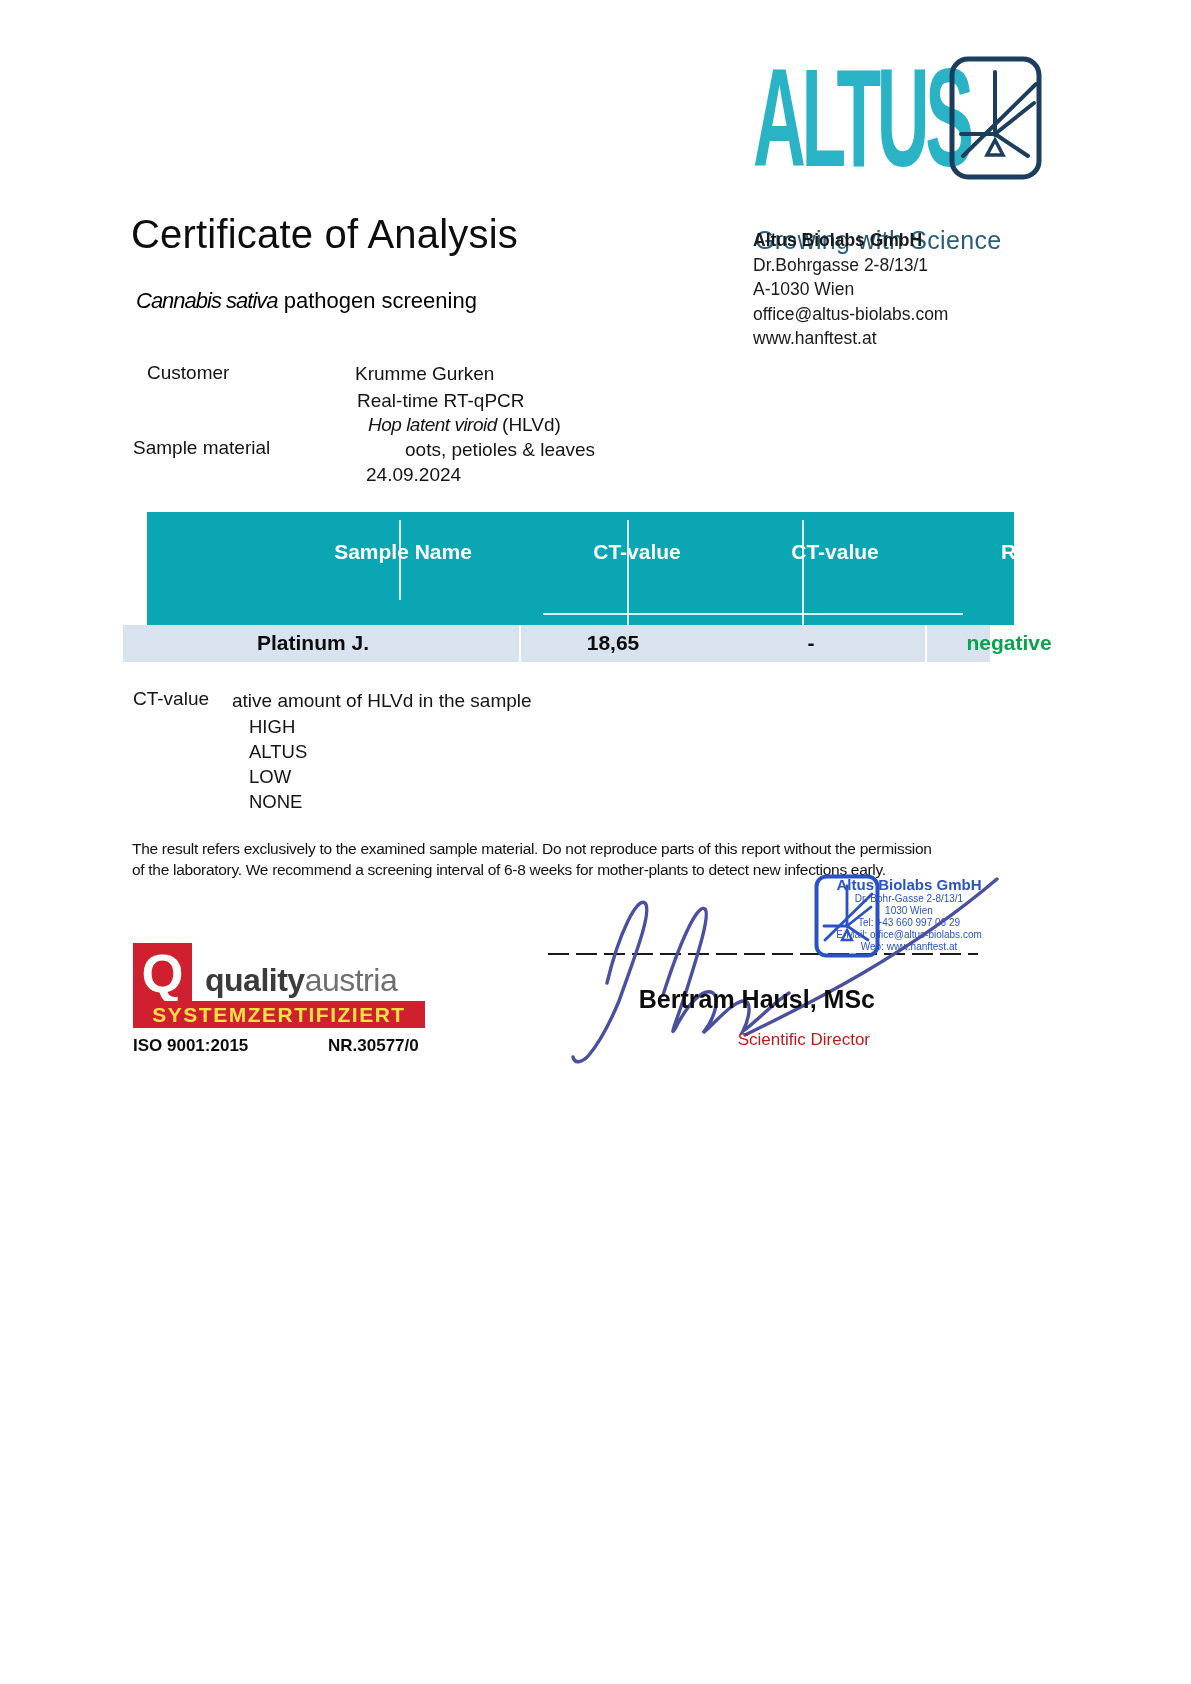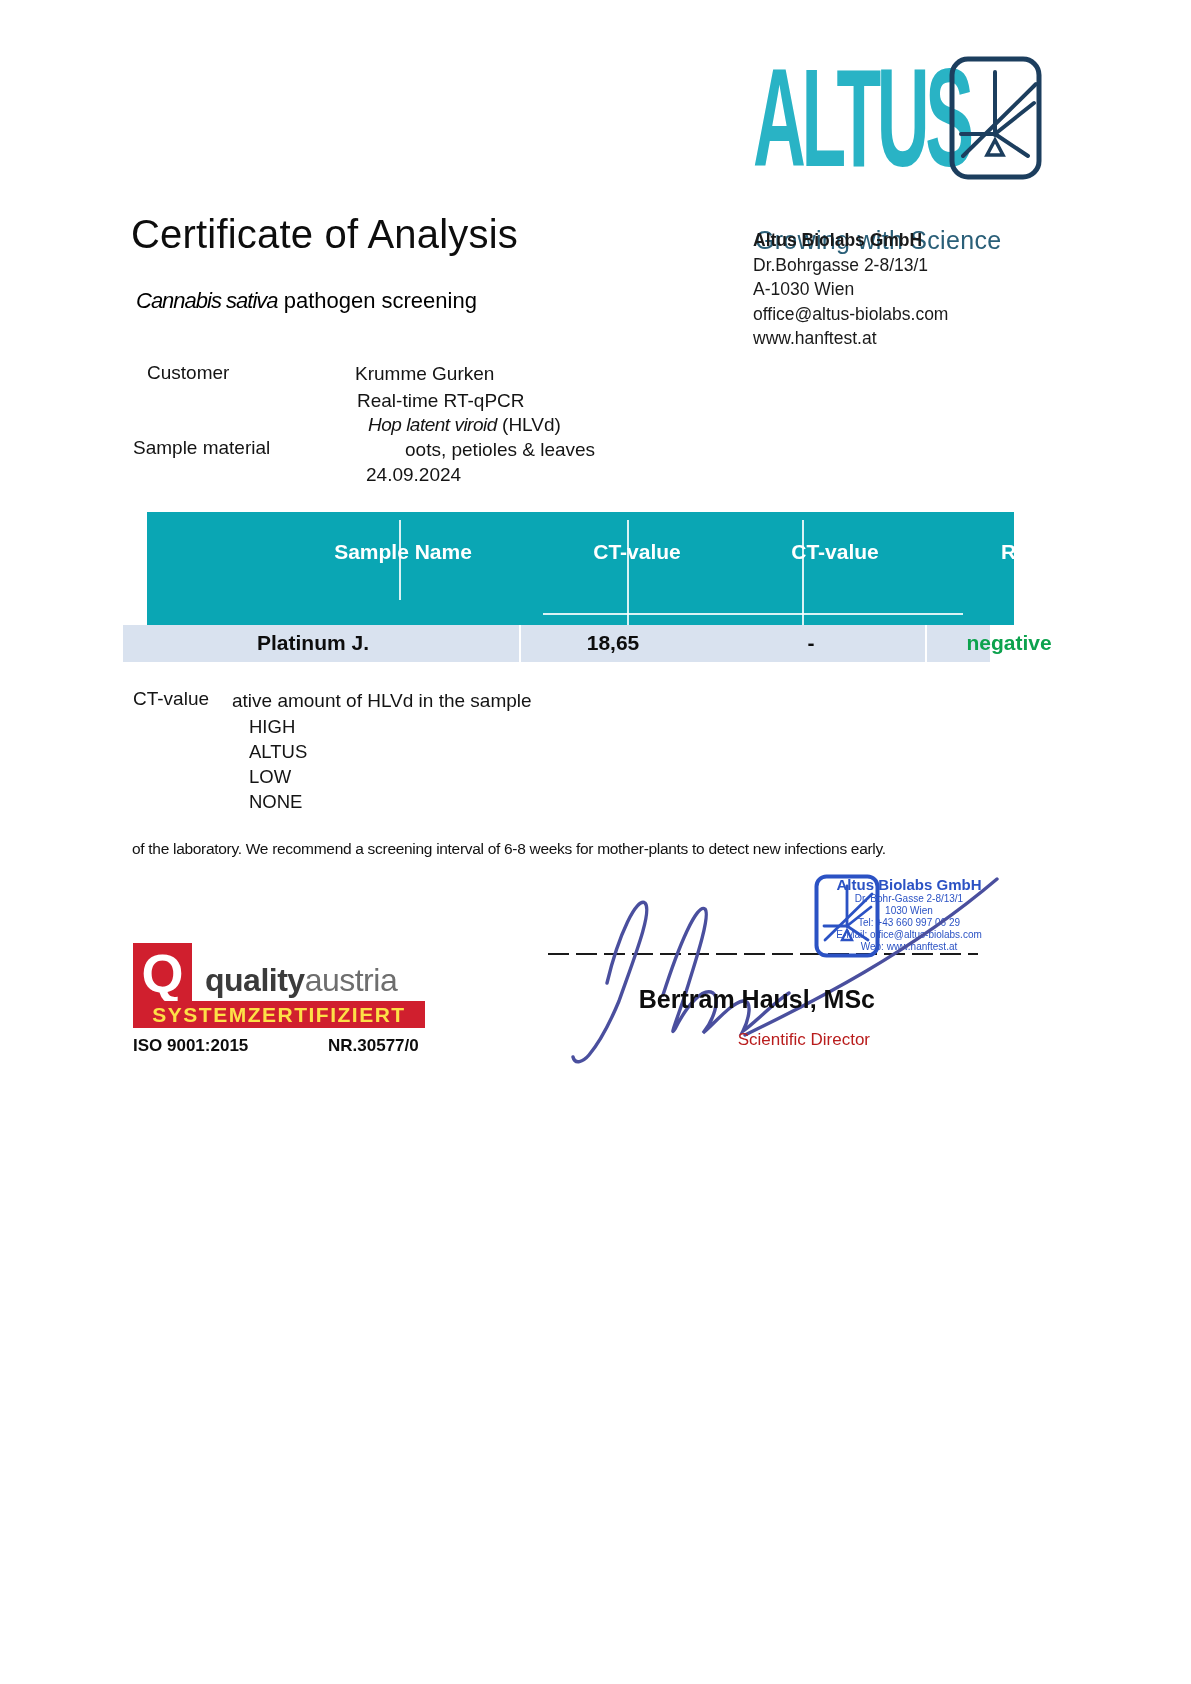--- a/index.html
+++ b/index.html
@@ -186,20 +186,21 @@
   <div class="abs legend-label">CT-value</div>
   <div class="abs legend-desc">ative amount of HLVd in the sample</div>
   <div class="abs legend-levels">
     <div>HIGH</div>
     <div>ALTUS</div>
     <div>LOW</div>
     <div>NONE</div>
   </div>
 
   <div class="abs disclaimer">
+    <div>The result refers exclusively to the examined sample material. Do not reproduce parts of this report without the permission</div>
     <div>of the laboratory. We recommend a screening interval of 6-8 weeks for mother-plants to detect new infections early.</div>
   </div>
 
   <div class="abs qa-square">Q</div>
   <div class="abs qa-name">
     <span class="qa-bold">quality</span><span class="qa-light">austria</span>
   </div>
   <div class="abs qa-banner">SYSTEMZERTIFIZIERT</div>
   <div class="abs qa-iso">ISO 9001:2015</div>
   <div class="abs qa-nr">NR.30577/0</div>

